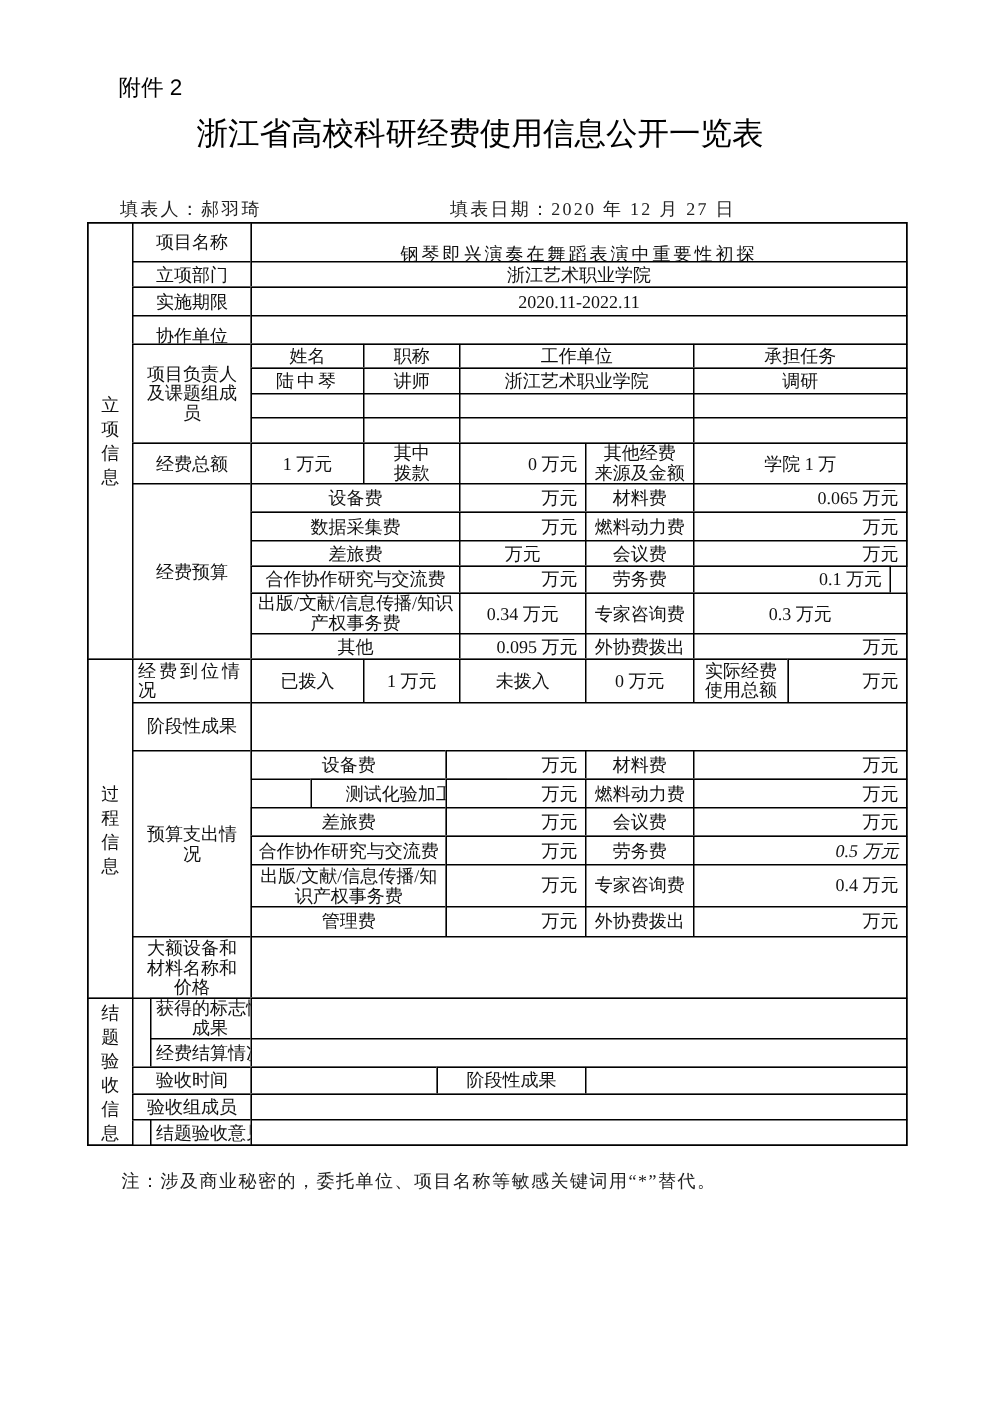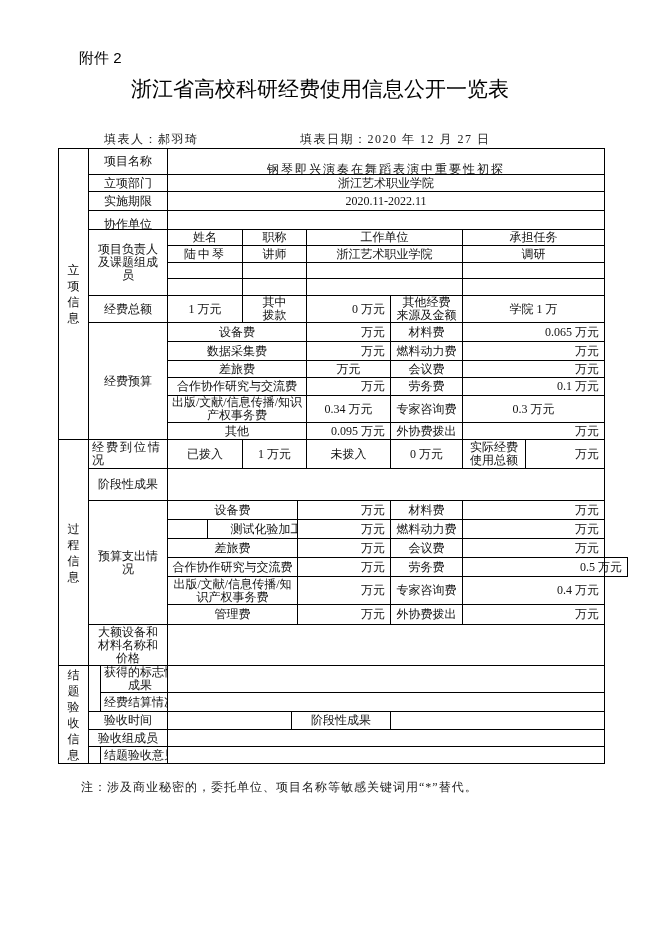--- a/index.html
+++ b/index.html
@@ -21,21 +21,21 @@
   .sp { letter-spacing:2px; }
   .outer { position:absolute; left:58px; top:148px; width:547px; height:616px;
            border:1px solid #000; box-sizing:border-box; pointer-events:none; }
   .foot { position:absolute; left:81px; top:779px; font-size:12px; letter-spacing:1px; color:#222; }
 </style>
 </head>
 <body>
 
 <div class="attach">附件 2</div>
 <div class="title">浙江省高校科研经费使用信息公开一览表</div>
-<div class="meta" style="left:80px;margin-left:24px;">
+<div class="meta" style="left:80px;">
   <span>填表人：</span><span>郝羽琦</span>
 </div>
 <div class="meta" style="left:300px;">
   <span>填表日期：</span><span>2020 年 12 月 27 日</span>
 </div>
 
 <div>
 
   <div class="c sec" style="left:58px;top:148px;width:31px;height:292px;">立项信息</div>
   <div class="c sec" style="left:58px;top:439px;width:31px;height:227px;">过程信息</div>
@@ -97,21 +97,21 @@
   <div class="c r" style="left:462px;top:341px;width:143px;height:20px;">万元</div>
 
   <div class="c" style="left:167px;top:360px;width:140px;height:18px;">差旅费</div>
   <div class="c" style="left:306px;top:360px;width:85px;height:18px;">万元</div>
   <div class="c" style="left:390px;top:360px;width:73px;height:18px;">会议费</div>
   <div class="c r" style="left:462px;top:360px;width:143px;height:18px;">万元</div>
 
   <div class="c" style="left:167px;top:377px;width:140px;height:19px;">合作协作研究与交流费</div>
   <div class="c r" style="left:306px;top:377px;width:85px;height:19px;">万元</div>
   <div class="c" style="left:390px;top:377px;width:73px;height:19px;">劳务费</div>
-  <div class="c r" style="left:462px;top:377px;width:143px;height:19px;">0.1 万元</div>
+  <div class="c r" style="left:462px;top:377px;width:132px;height:19px;">0.1 万元</div>
 
   <div class="c" style="left:167px;top:395px;width:140px;height:28px;">出版/文献/信息传播/知识产权事务费</div>
   <div class="c" style="left:306px;top:395px;width:85px;height:28px;">0.34 万元</div>
   <div class="c" style="left:390px;top:395px;width:73px;height:28px;">专家咨询费</div>
   <div class="c" style="left:462px;top:395px;width:143px;height:28px;">0.3 万元</div>
 
   <div class="c" style="left:167px;top:422px;width:140px;height:18px;">其他</div>
   <div class="c r" style="left:306px;top:422px;width:85px;height:18px;">0.095 万元</div>
   <div class="c" style="left:390px;top:422px;width:73px;height:18px;">外协费拨出</div>
   <div class="c r" style="left:462px;top:422px;width:143px;height:18px;">万元</div>
@@ -141,21 +141,21 @@
   <div class="c r" style="left:462px;top:519px;width:143px;height:20px;">万元</div>
 
   <div class="c" style="left:167px;top:538px;width:131px;height:20px;">差旅费</div>
   <div class="c r" style="left:297px;top:538px;width:94px;height:20px;">万元</div>
   <div class="c" style="left:390px;top:538px;width:73px;height:20px;">会议费</div>
   <div class="c r" style="left:462px;top:538px;width:143px;height:20px;">万元</div>
 
   <div class="c" style="left:167px;top:557px;width:131px;height:20px;">合作协作研究与交流费</div>
   <div class="c r" style="left:297px;top:557px;width:94px;height:20px;">万元</div>
   <div class="c" style="left:390px;top:557px;width:73px;height:20px;">劳务费</div>
-  <div class="c r" style="left:462px;top:557px;width:166px;height:20px;">0.5 万元</div>
+  <div class="c r" style="left:462px;top:557px;width:143px;height:20px;font-style:italic;">0.5 万元</div>
 
   <div class="c" style="left:167px;top:576px;width:131px;height:29px;">出版/文献/信息传播/知识产权事务费</div>
   <div class="c r" style="left:297px;top:576px;width:94px;height:29px;">万元</div>
   <div class="c" style="left:390px;top:576px;width:73px;height:29px;">专家咨询费</div>
   <div class="c r" style="left:462px;top:576px;width:143px;height:29px;">0.4 万元</div>
 
   <div class="c" style="left:167px;top:604px;width:131px;height:21px;">管理费</div>
   <div class="c r" style="left:297px;top:604px;width:94px;height:21px;">万元</div>
   <div class="c" style="left:390px;top:604px;width:73px;height:21px;">外协费拨出</div>
   <div class="c r" style="left:462px;top:604px;width:143px;height:21px;">万元</div>

